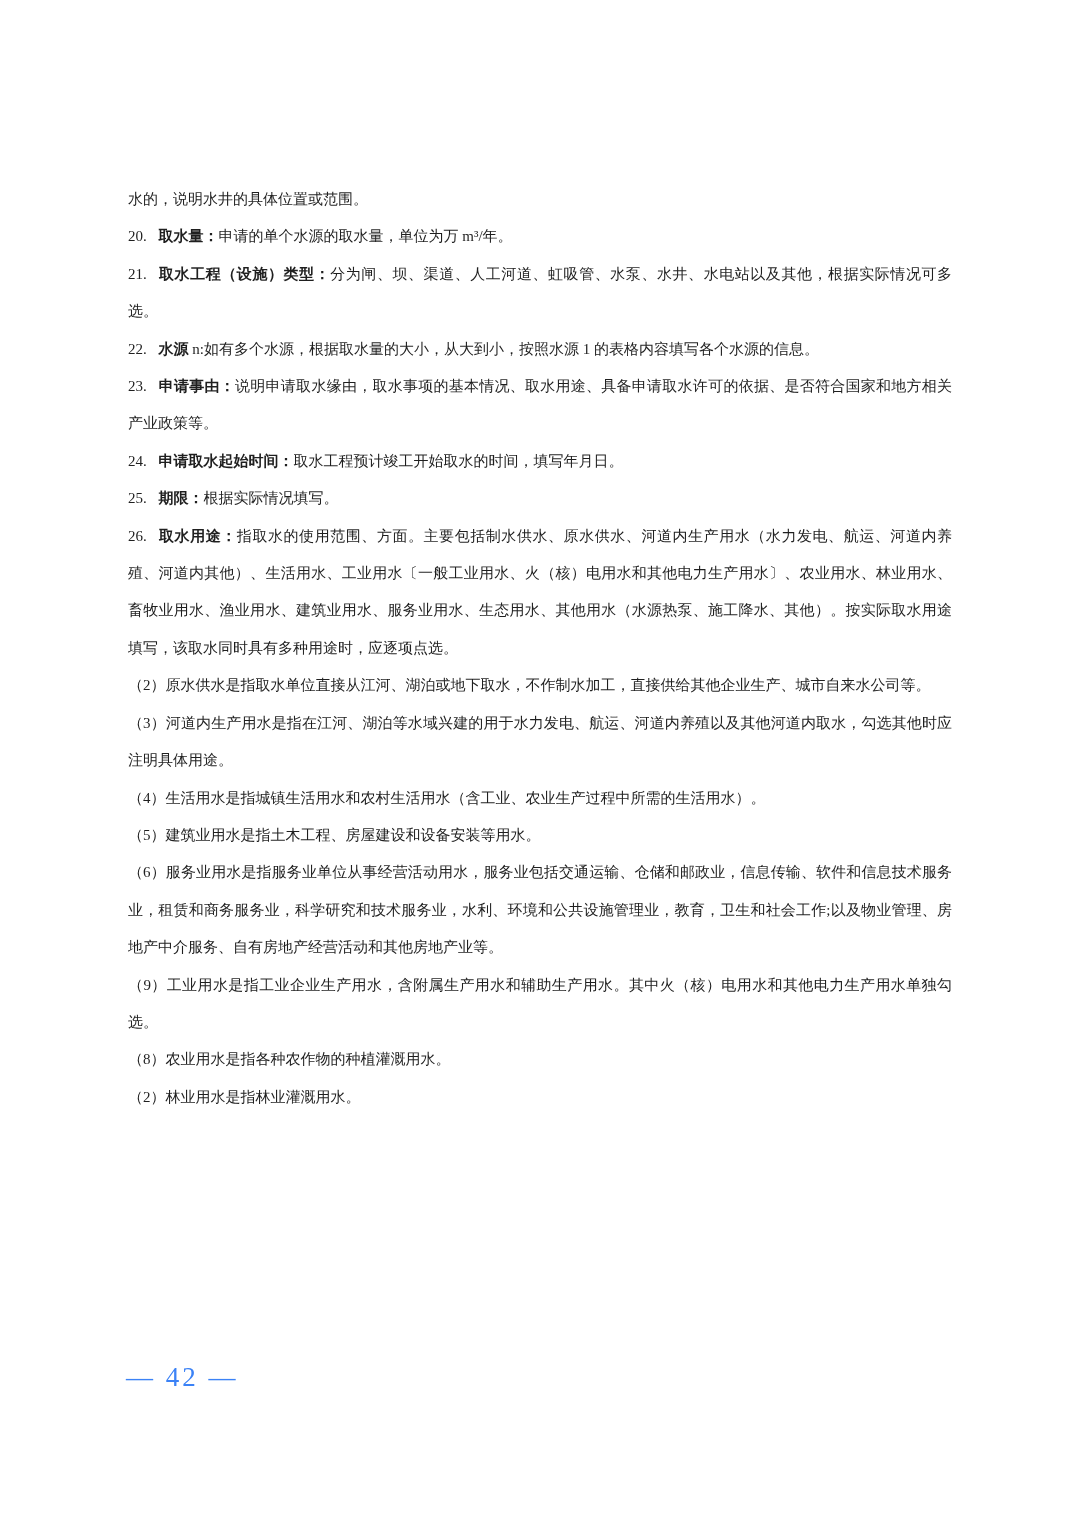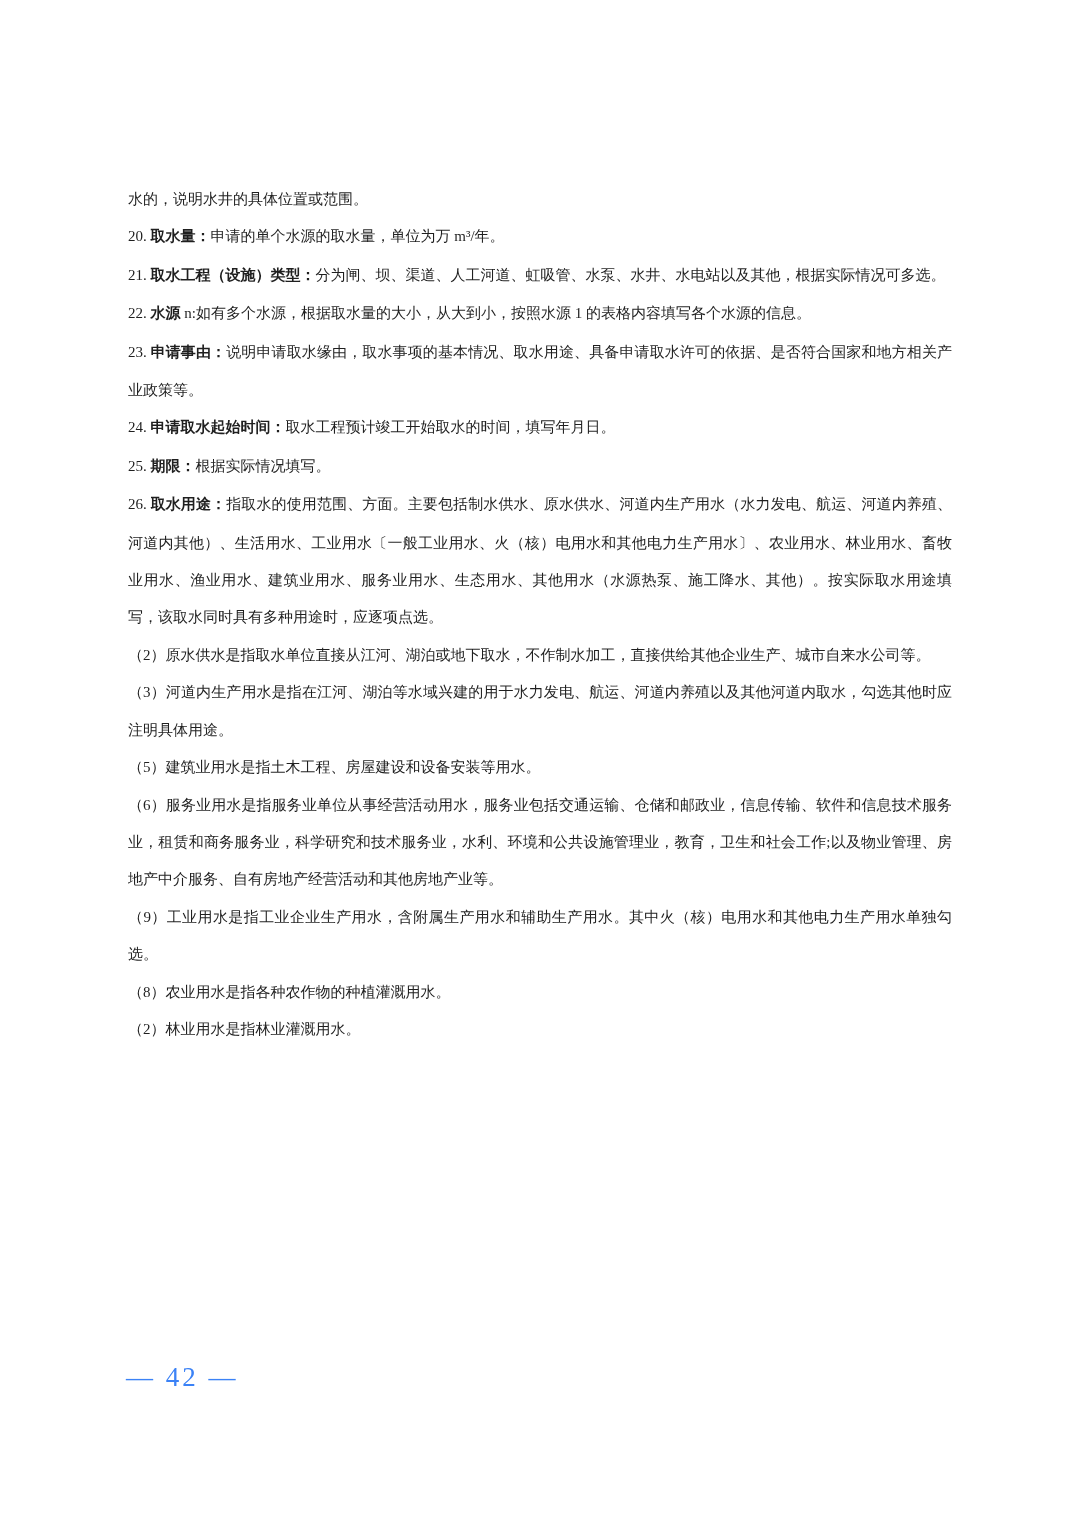--- a/index.html
+++ b/index.html
@@ -32,21 +32,22 @@
     line-height: 37.4px;
     text-align: justify;
     text-justify: inter-ideograph;
     word-break: break-all;
   }
   .run {
     font-weight: normal;
   }
   .run-bold {
     font-weight: bold;
-    font-family: Liberation Mono, monospace;
+    font-family: Liberation Serif, serif;
+    margin-left: 8px;
   }
   .page-footer {
     position: absolute;
     left: 126px;
     top: 1362px;
     font-size: 27px;
     letter-spacing: 3px;
     color: #3b82f6;
     font-family: "Liberation Serif", "DejaVu Serif", serif;
   }
@@ -59,20 +60,21 @@
       <p class="para"><span class="run">水的，说明水井的具体位置或范围。</span></p>
       <p class="para"><span class="run">20. </span><span class="run run-bold">取水量：</span><span class="run">申请的单个水源的取水量，单位为万 m³/年。</span></p>
       <p class="para"><span class="run">21. </span><span class="run run-bold">取水工程（设施）类型：</span><span class="run">分为闸、坝、渠道、人工河道、虹吸管、水泵、水井、水电站以及其他，根据实际情况可多选。</span></p>
       <p class="para"><span class="run">22. </span><span class="run run-bold">水源</span><span class="run"> n:如有多个水源，根据取水量的大小，从大到小，按照水源 1 的表格内容填写各个水源的信息。</span></p>
       <p class="para"><span class="run">23. </span><span class="run run-bold">申请事由：</span><span class="run">说明申请取水缘由，取水事项的基本情况、取水用途、具备申请取水许可的依据、是否符合国家和地方相关产业政策等。</span></p>
       <p class="para"><span class="run">24. </span><span class="run run-bold">申请取水起始时间：</span><span class="run">取水工程预计竣工开始取水的时间，填写年月日。</span></p>
       <p class="para"><span class="run">25. </span><span class="run run-bold">期限：</span><span class="run">根据实际情况填写。</span></p>
       <p class="para"><span class="run">26. </span><span class="run run-bold">取水用途：</span><span class="run">指取水的使用范围、方面。主要包括制水供水、原水供水、河道内生产用水（水力发电、航运、河道内养殖、河道内其他）、生活用水、工业用水〔一般工业用水、火（核）电用水和其他电力生产用水〕、农业用水、林业用水、畜牧业用水、渔业用水、建筑业用水、服务业用水、生态用水、其他用水（水源热泵、施工降水、其他）。按实际取水用途填写，该取水同时具有多种用途时，应逐项点选。</span></p>
       <p class="para"><span class="run">（2）原水供水是指取水单位直接从江河、湖泊或地下取水，不作制水加工，直接供给其他企业生产、城市自来水公司等。</span></p>
       <p class="para"><span class="run">（3）河道内生产用水是指在江河、湖泊等水域兴建的用于水力发电、航运、河道内养殖以及其他河道内取水，勾选其他时应注明具体用途。</span></p>
+      <p class="para"><span class="run">（4）生活用水是指城镇生活用水和农村生活用水（含工业、农业生产过程中所需的生活用水）。</span></p>
       <p class="para"><span class="run">（5）建筑业用水是指土木工程、房屋建设和设备安装等用水。</span></p>
       <p class="para"><span class="run">（6）服务业用水是指服务业单位从事经营活动用水，服务业包括交通运输、仓储和邮政业，信息传输、软件和信息技术服务业，租赁和商务服务业，科学研究和技术服务业，水利、环境和公共设施管理业，教育，卫生和社会工作;以及物业管理、房地产中介服务、自有房地产经营活动和其他房地产业等。</span></p>
       <p class="para"><span class="run">（9）工业用水是指工业企业生产用水，含附属生产用水和辅助生产用水。其中火（核）电用水和其他电力生产用水单独勾选。</span></p>
       <p class="para"><span class="run">（8）农业用水是指各种农作物的种植灌溉用水。</span></p>
       <p class="para"><span class="run">（2）林业用水是指林业灌溉用水。</span></p>
     </div>
   <div class="page-footer">— 42 —</div>
 </div>
 
 </body></html>

